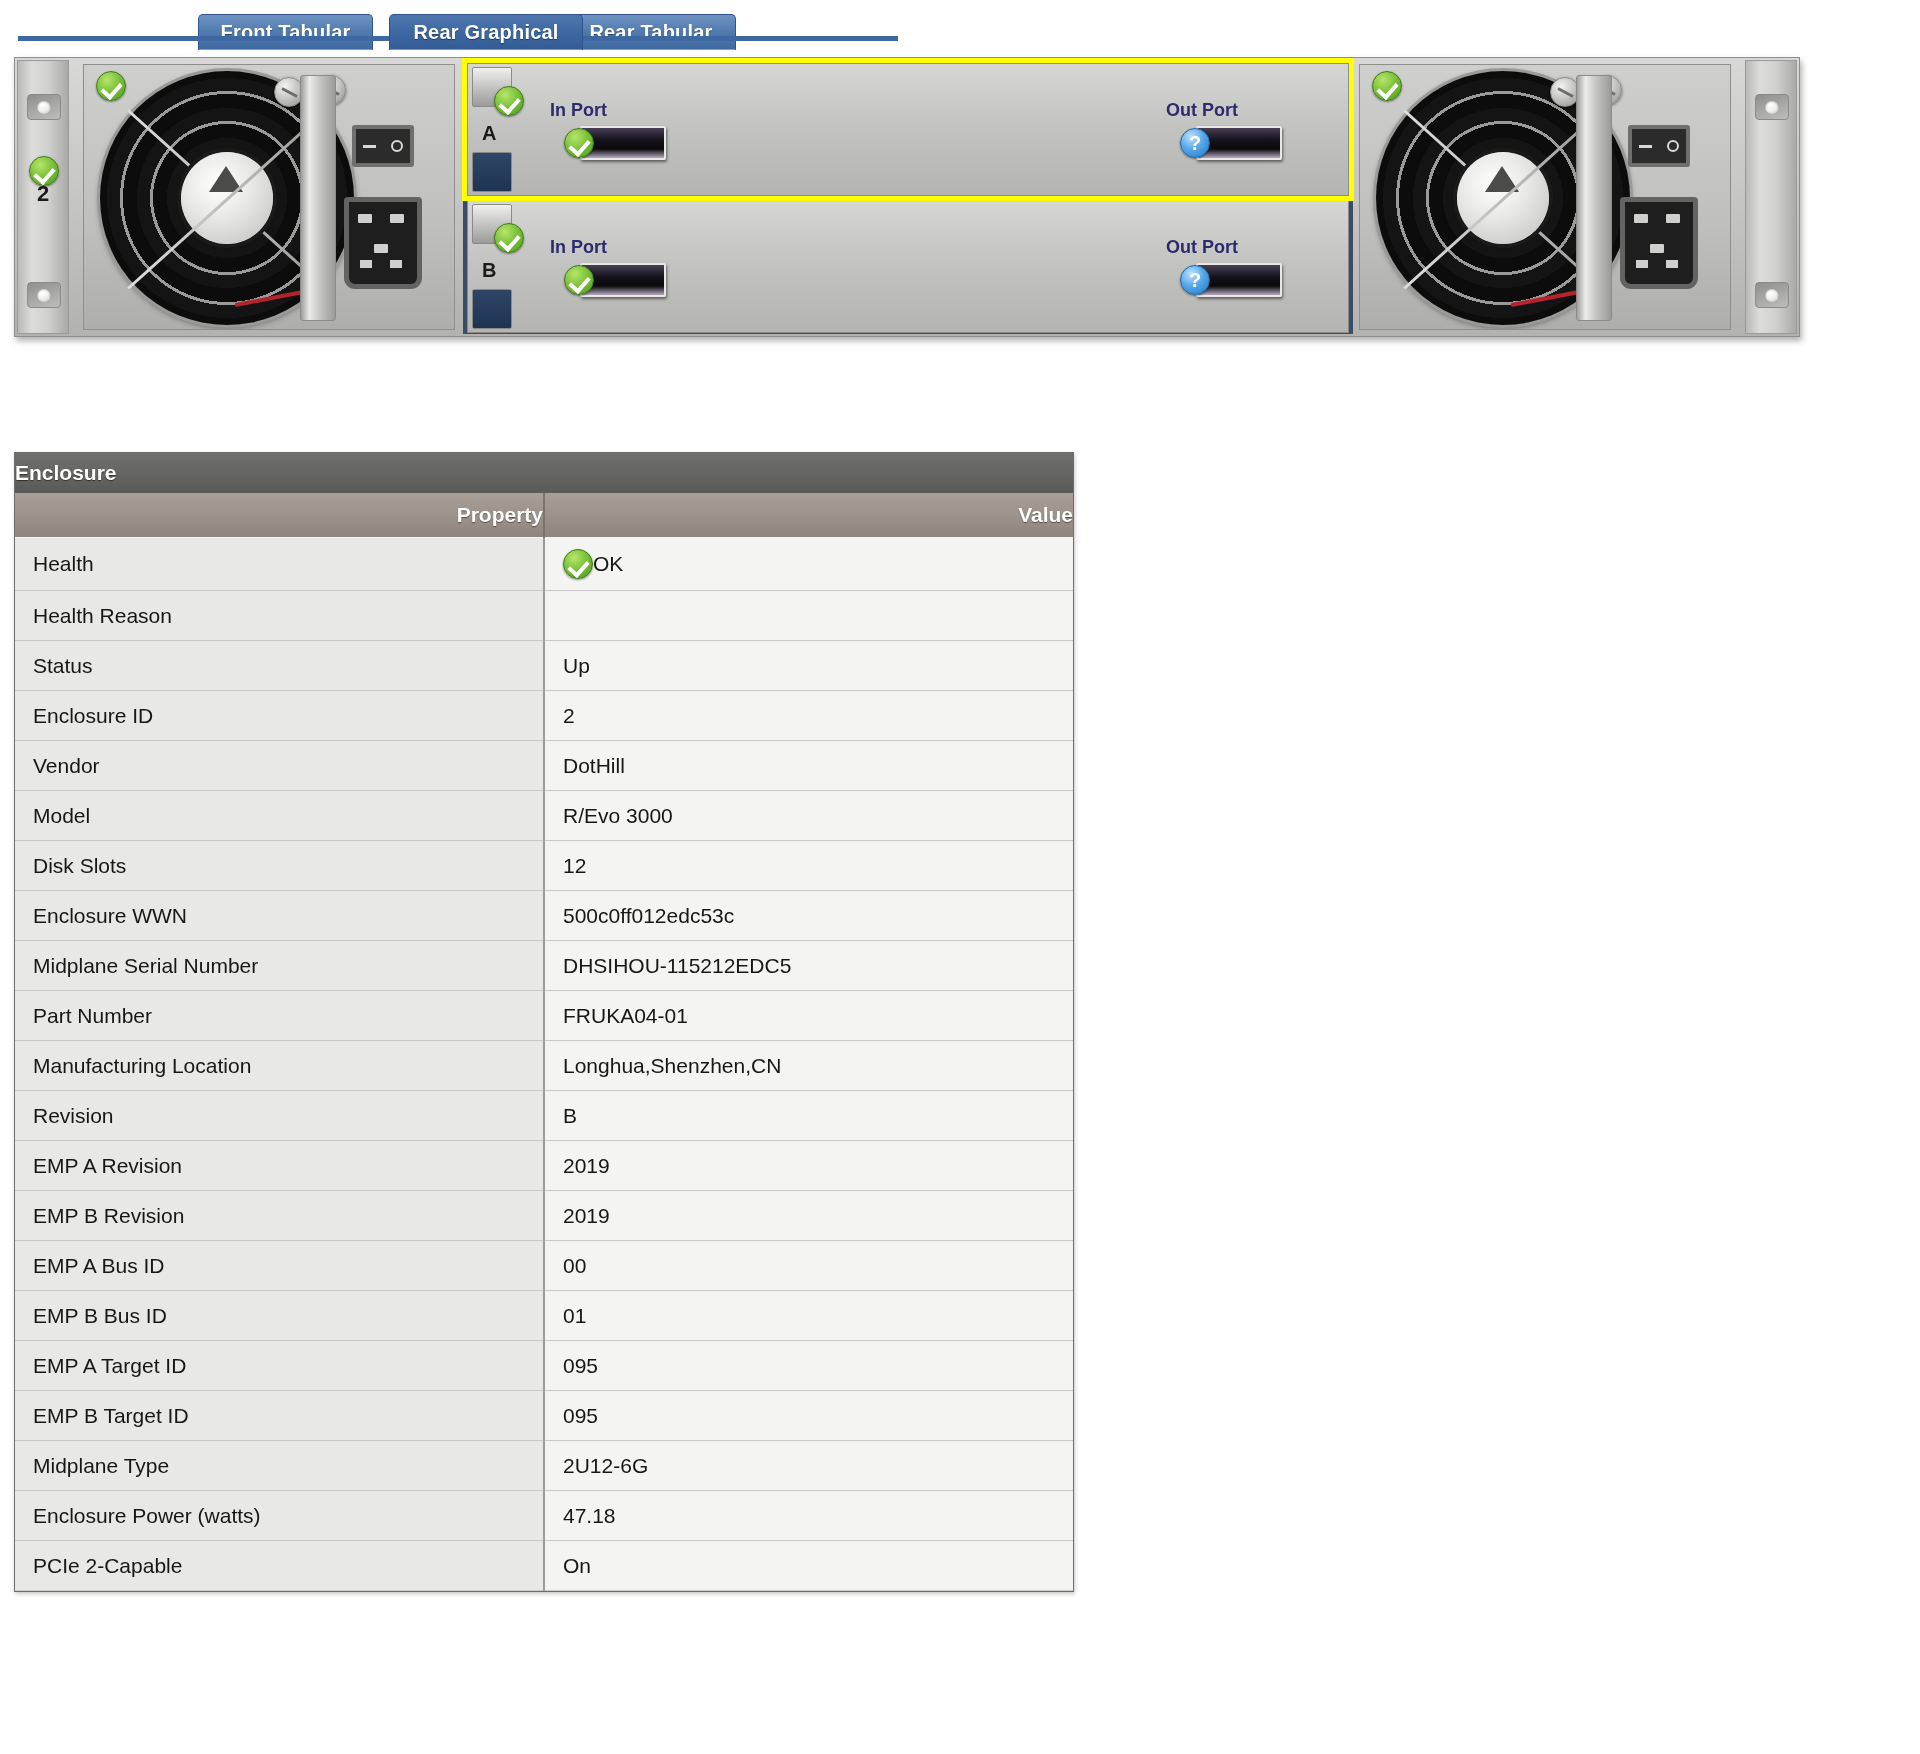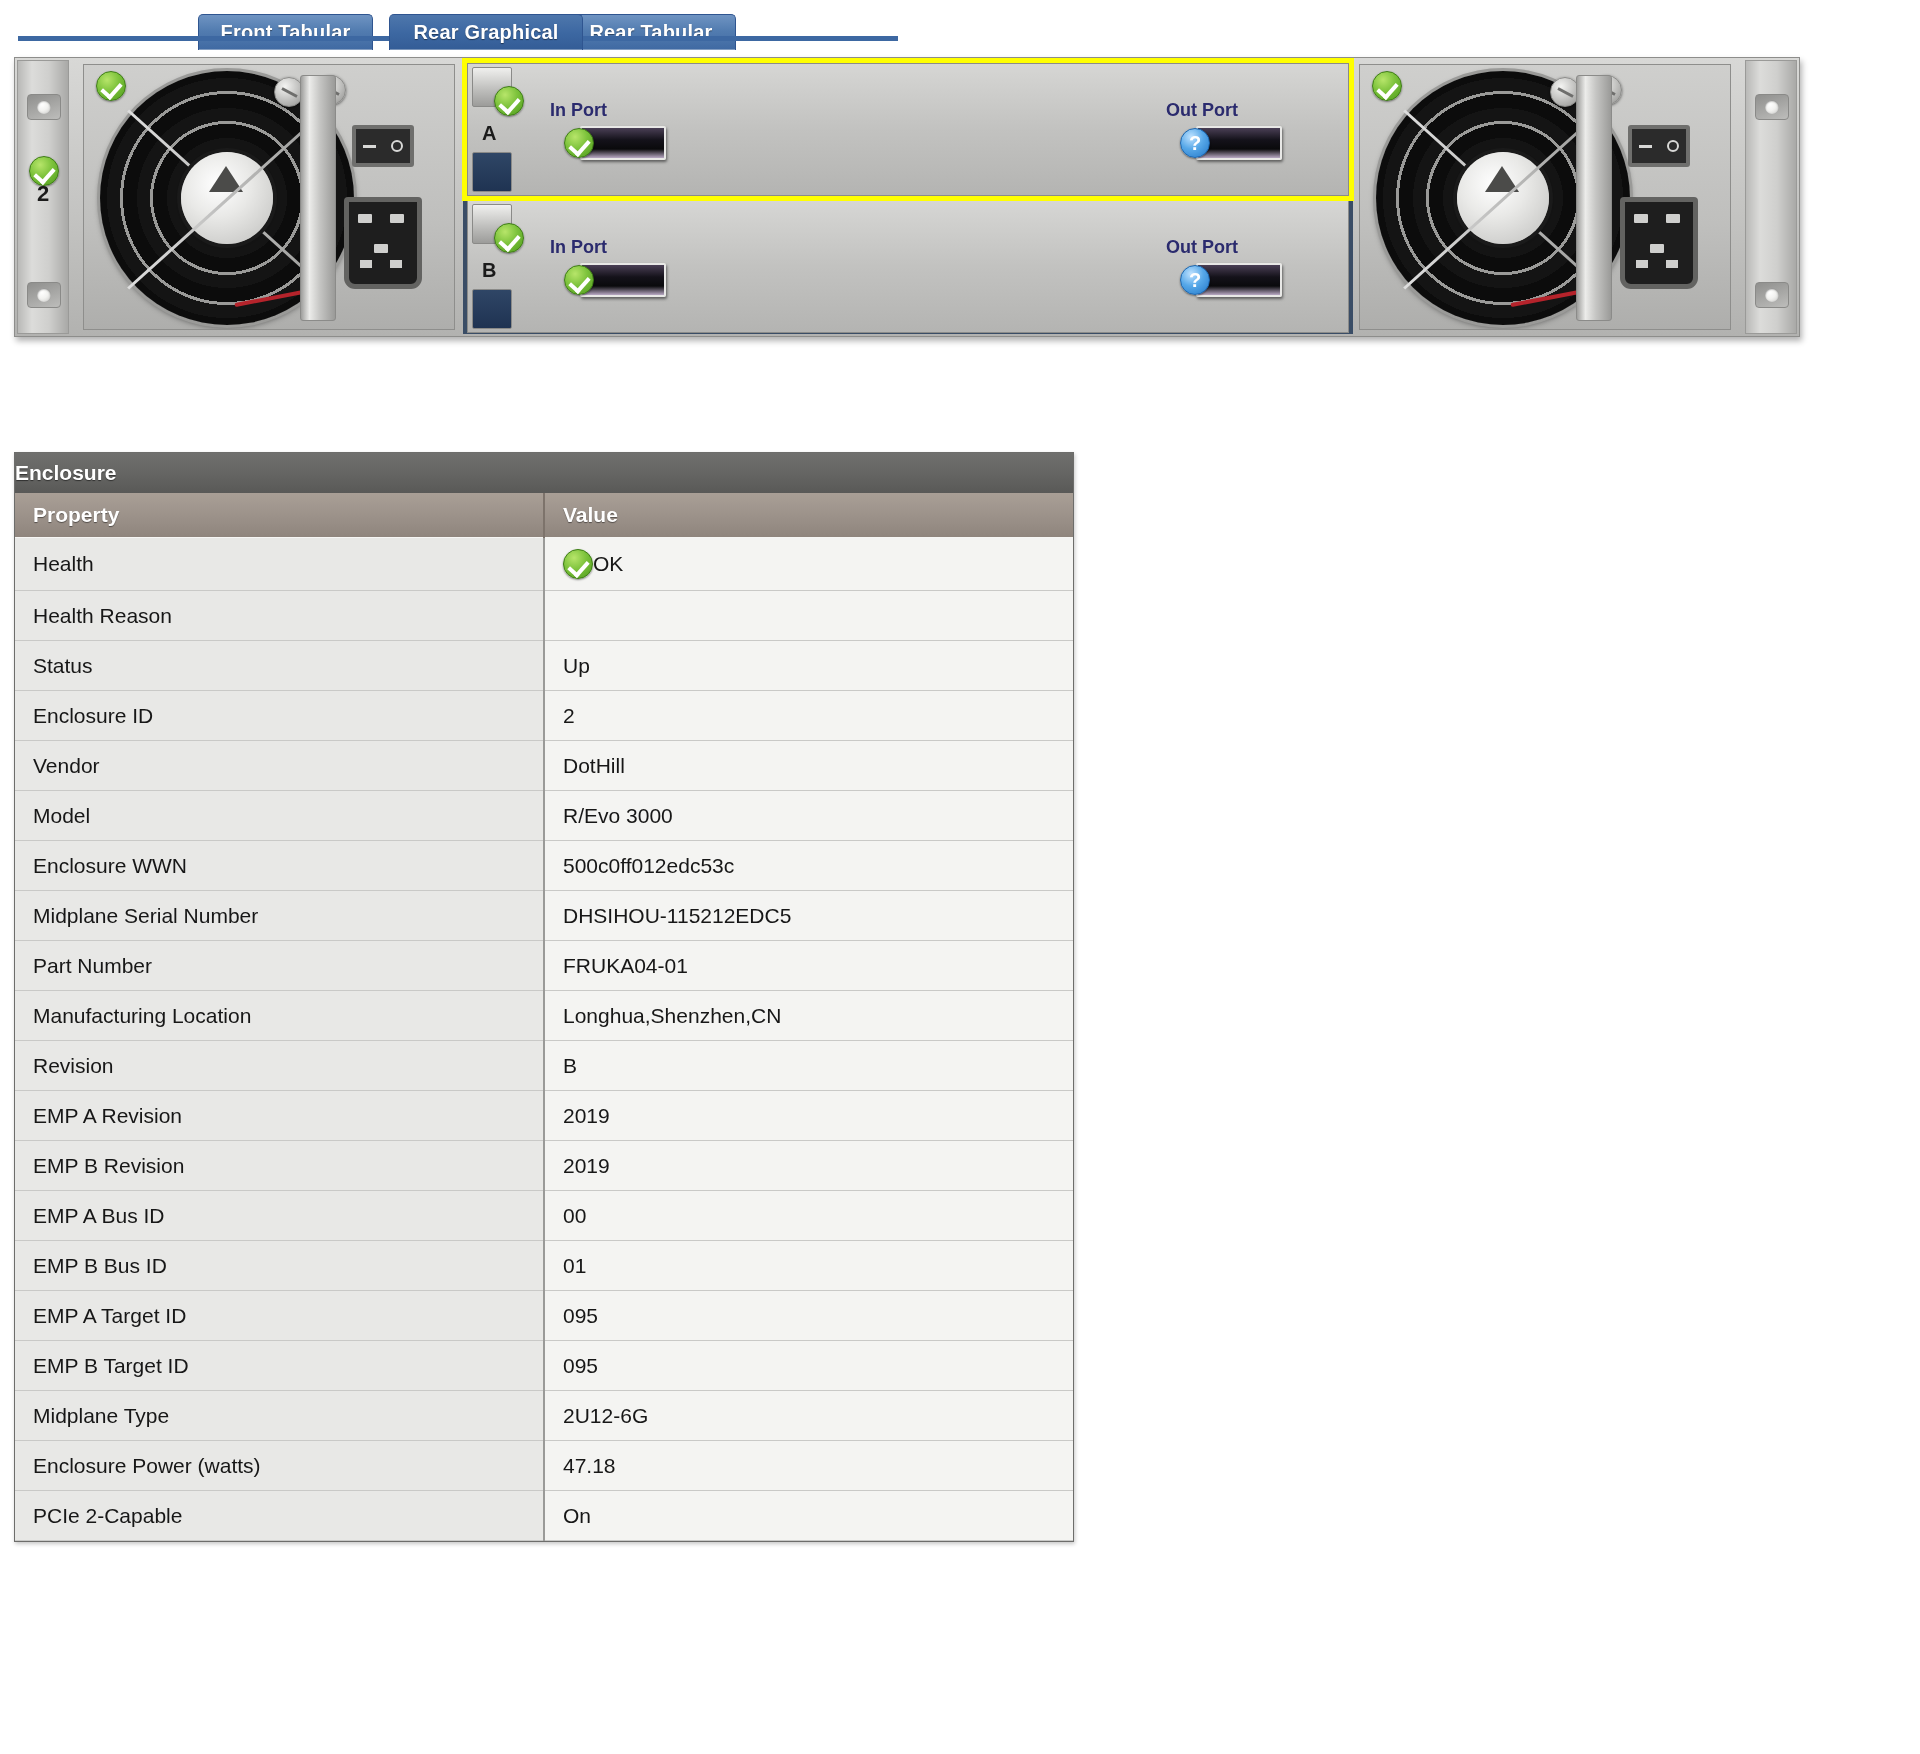--- a/index.html
+++ b/index.html
@@ -309,21 +309,21 @@
   }
   table.props {
     width: 100%;
     border-collapse: collapse;
     table-layout: fixed;
   }
   table.props th {
     background: linear-gradient(180deg,#a99f96 0%, #9b9189 55%, #8f857d 100%);
     color: #ffffff;
     font-size: 21px; font-weight: bold;
-    text-align: left;
+    text-align: right;
     padding: 10px 0 10px 18px;
     height: 44px;
     border-right: 2px solid #7d736b;
     text-shadow: 0 1px 1px rgba(0,0,0,.45);
   }
   table.props th:last-child { border-right: none; }
   table.props td {
     font-size: 21px;
     color: #171717;
     padding: 11px 0 11px 18px;
@@ -502,20 +502,28 @@
         </tr>
         <tr>
           <td class="prop">Model</td>
           <td class="val">
             <div class="val-inner">
               <span>R/Evo 3000</span>
             </div>
           </td>
         </tr>
         <tr>
+          <td class="prop">Disk Slots</td>
+          <td class="val">
+            <div class="val-inner">
+              <span>12</span>
+            </div>
+          </td>
+        </tr>
+        <tr>
           <td class="prop">Enclosure WWN</td>
           <td class="val">
             <div class="val-inner">
               <span>500c0ff012edc53c</span>
             </div>
           </td>
         </tr>
         <tr>
           <td class="prop">Midplane Serial Number</td>
           <td class="val">

